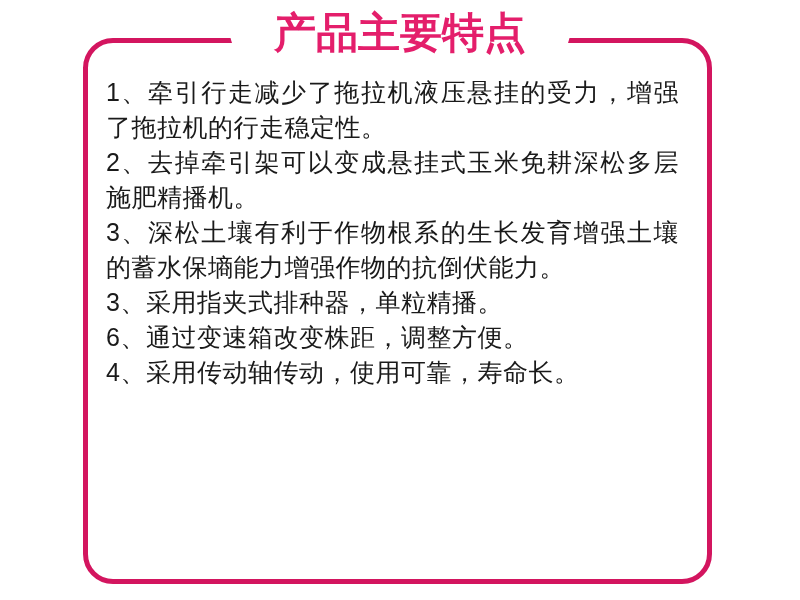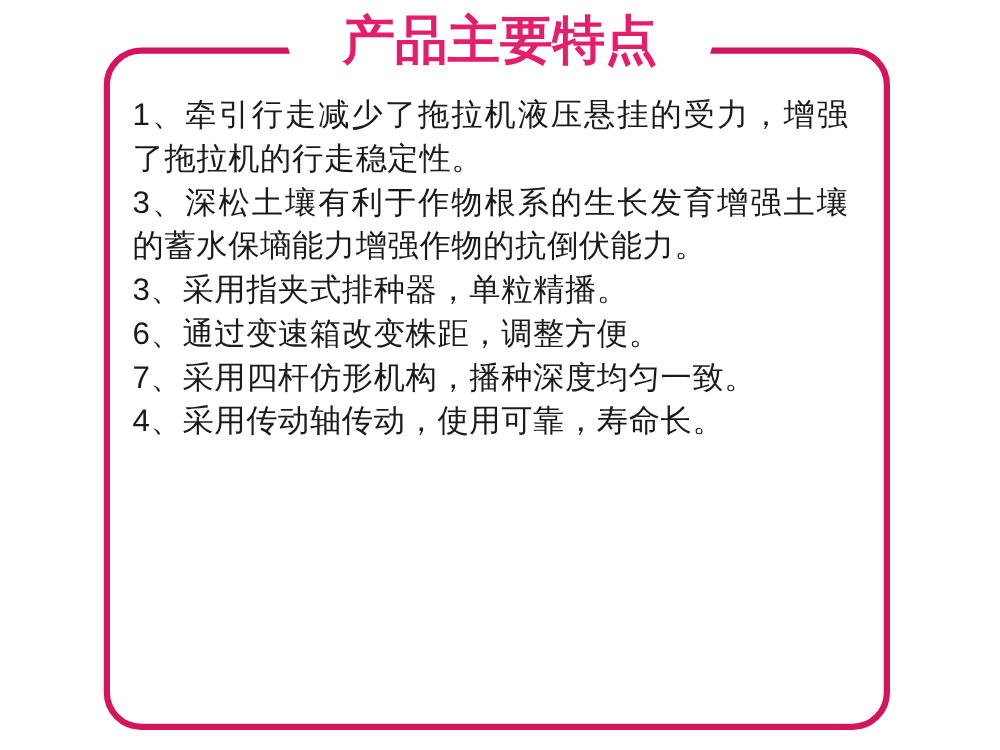--- a/index.html
+++ b/index.html
@@ -59,21 +59,21 @@
 </head>
 <body>
 
 <div class="page">
 
   <h1 class="page-title">产品主要特点</h1>
 
   <div class="panel">
     <div class="features">
       <p class="feature-item">1、牵引行走减少了拖拉机液压悬挂的受力，增强了拖拉机的行走稳定性。</p>
+      <p class="feature-item">2、去掉牵引架可以变成悬挂式玉米免耕深松多层施肥精播机。</p>
       <p class="feature-item">3、深松土壤有利于作物根系的生长发育增强土壤的蓄水保墒能力增强作物的抗倒伏能力。</p>
       <p class="feature-item">3、采用指夹式排种器，单粒精播。</p>
       <p class="feature-item">6、通过变速箱改变株距，调整方便。</p>
-      <p class="feature-item">7、采用四杆仿形机构，播种深度均匀一致。</p>
       <p class="feature-item">4、采用传动轴传动，使用可靠，寿命长。</p>
     </div>
   </div>
 
 </div>
 
 </body></html>

